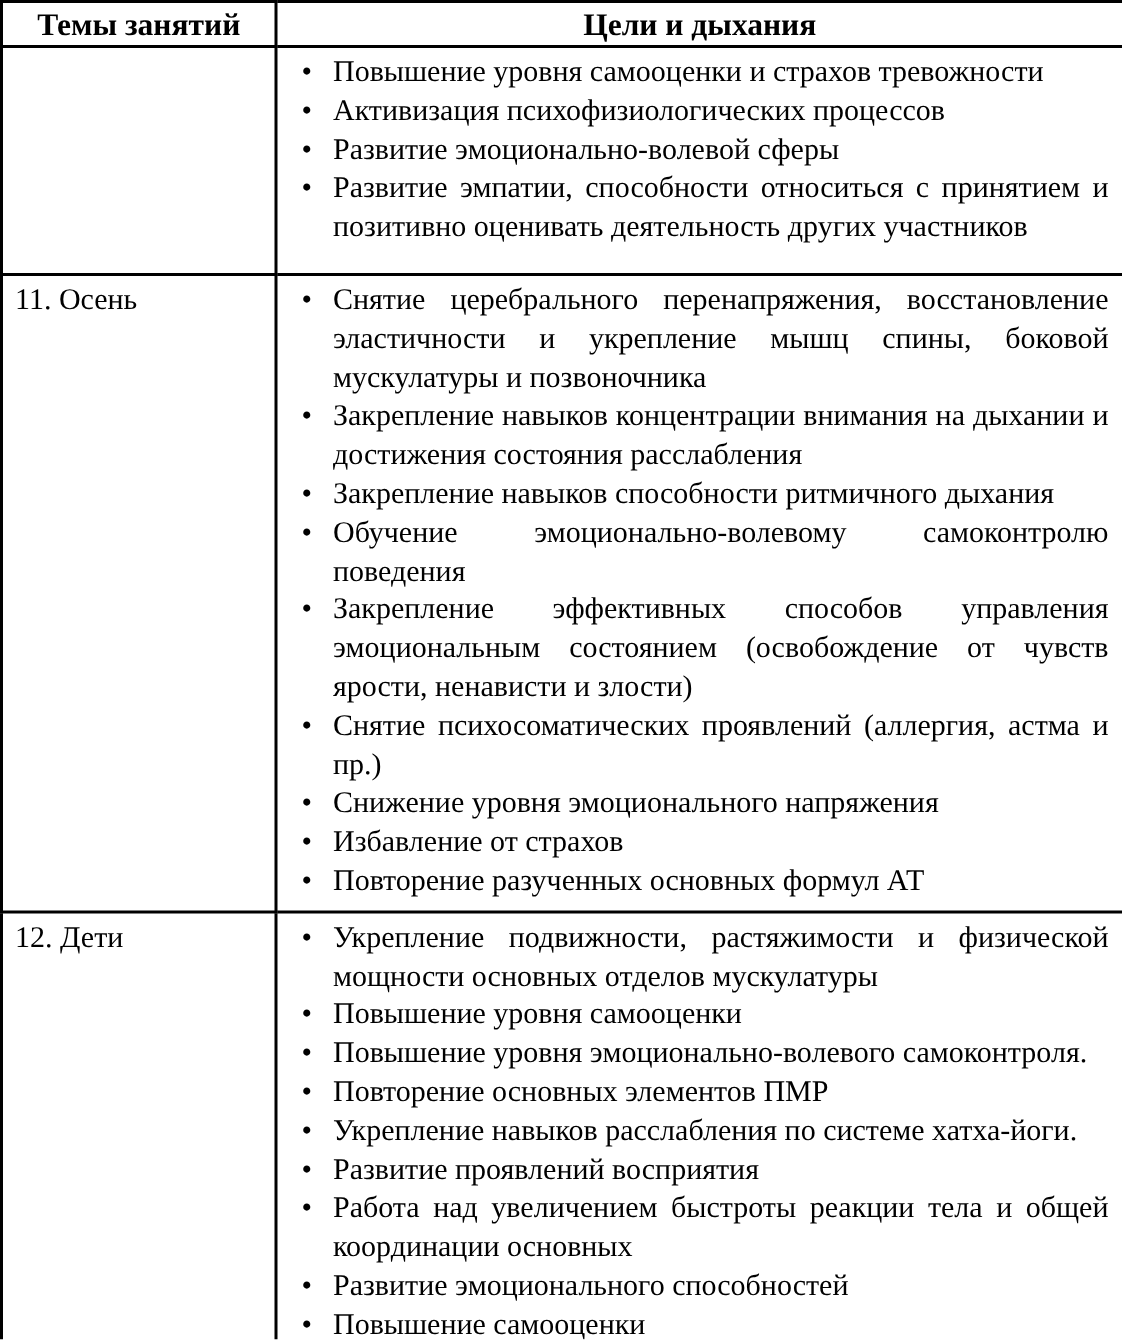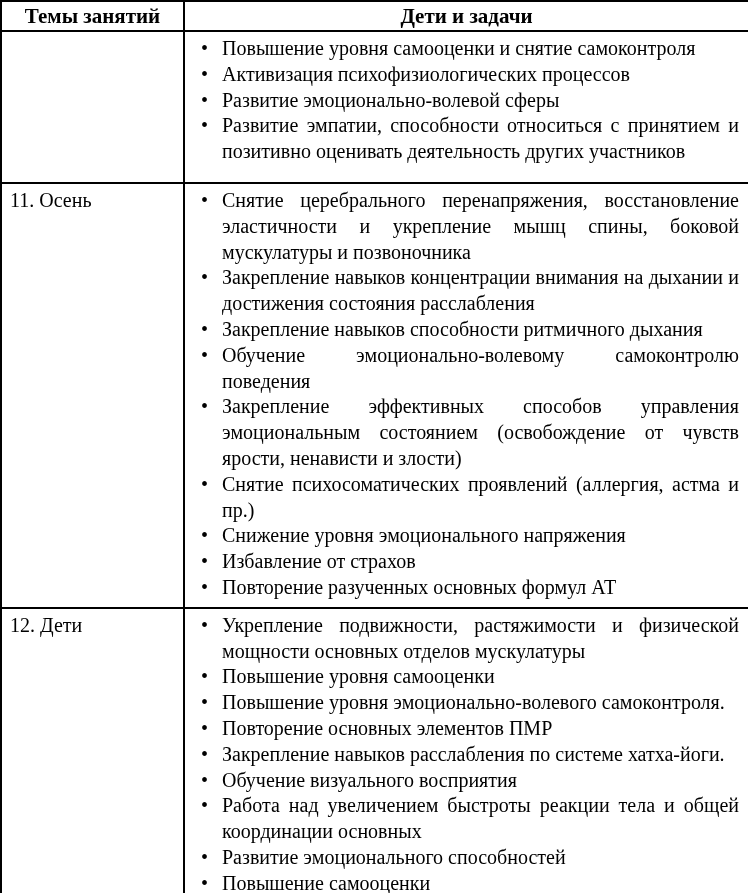--- a/index.html
+++ b/index.html
@@ -73,29 +73,29 @@
 
 <div class="page">
   <table class="doc-table">
     <colgroup>
       <col class="col-topic">
       <col class="col-goals">
     </colgroup>
     <thead>
       <tr class="header-row">
         <th class="header-cell">Темы занятий</th>
-        <th class="header-cell">Дети и задачи</th>
+        <th class="header-cell">Цели и дыхания</th>
       </tr>
     </thead>
     <tbody>
       <tr class="body-row-0">
         <td class="topic-cell"></td>
         <td class="goals-cell">
           <ul class="goals-list">
-              <li><span class="bullet">•</span><span>Повышение уровня самооценки и снятие самоконтроля</span></li>
+              <li><span class="bullet">•</span><span>Повышение уровня самооценки и страхов тревожности</span></li>
               <li><span class="bullet">•</span><span>Активизация психофизиологических процессов</span></li>
               <li><span class="bullet">•</span><span>Развитие эмоционально-волевой сферы</span></li>
               <li><span class="bullet">•</span><span>Развитие эмпатии, способности относиться с принятием и позитивно оценивать деятельность других участников</span></li>
             </ul>
         </td>
       </tr>
       <tr class="body-row-1">
         <td class="topic-cell">11. Осень</td>
         <td class="goals-cell">
           <ul class="goals-list">
@@ -112,22 +112,22 @@
         </td>
       </tr>
       <tr class="body-row-2">
         <td class="topic-cell">12. Дети</td>
         <td class="goals-cell">
           <ul class="goals-list">
               <li><span class="bullet">•</span><span>Укрепление подвижности, растяжимости и физической мощности основных отделов мускулатуры</span></li>
               <li><span class="bullet">•</span><span>Повышение уровня самооценки</span></li>
               <li><span class="bullet">•</span><span>Повышение уровня эмоционально-волевого самоконтроля.</span></li>
               <li><span class="bullet">•</span><span>Повторение основных элементов ПМР</span></li>
-              <li><span class="bullet">•</span><span>Закрепление навыков расслабления по системе хатха-йоги.</span></li>
-              <li><span class="bullet">•</span><span>Обучение визуального восприятия</span></li>
+              <li><span class="bullet">•</span><span>Укрепление навыков расслабления по системе хатха-йоги.</span></li>
+              <li><span class="bullet">•</span><span>Развитие проявлений восприятия</span></li>
               <li><span class="bullet">•</span><span>Работа над увеличением быстроты реакции тела и общей координации основных</span></li>
               <li><span class="bullet">•</span><span>Развитие эмоционального способностей</span></li>
               <li><span class="bullet">•</span><span>Повышение самооценки</span></li>
             </ul>
         </td>
       </tr>
     </tbody>
   </table>
 </div>
 

